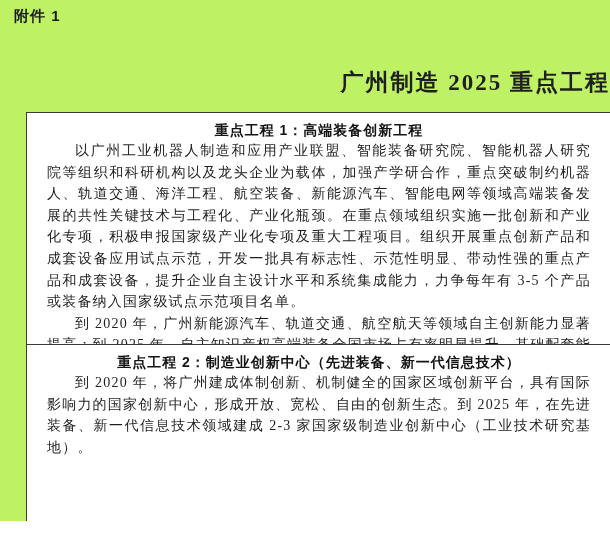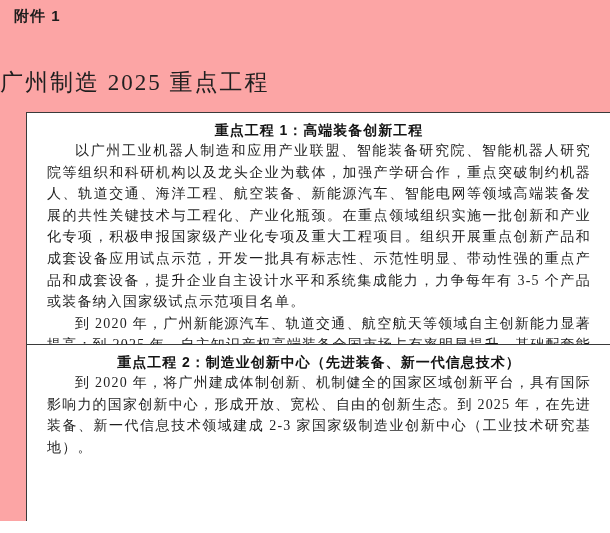--- a/index.html
+++ b/index.html
@@ -4,43 +4,43 @@
 <style>
   html, body {
     margin: 0;
     padding: 0;
     background: #ffffff;
   }
   .doc {
     position: relative;
     width: 610px;
     height: 521px;
-    background: #fca5a5;
+    background: #bef264;
     overflow: hidden;
     color: #1c1c1c;
   }
   .attachment-label {
     position: absolute;
     left: 14px;
     top: 7px;
     font-family: "Liberation Sans", "DejaVu Sans", sans-serif;
     font-weight: bold;
     font-size: 15px;
     letter-spacing: 1px;
     color: #1c1c1c;
   }
   .doc-title {
     position: absolute;
     left: 0;
     top: 52px;
     width: 100%;
-    text-align: left;
+    text-align: right;
     font-family: "Liberation Serif", "DejaVu Serif", serif;
     font-size: 23px;
-    font-weight: normal;
+    font-weight: bold;
     letter-spacing: 2px;
     color: #1f1f1f;
   }
   .section-box {
     position: absolute;
     left: 26px;
     width: 586px;
     border: 1px solid #3a3a3a;
     background: #ffffff;
     box-sizing: border-box;

